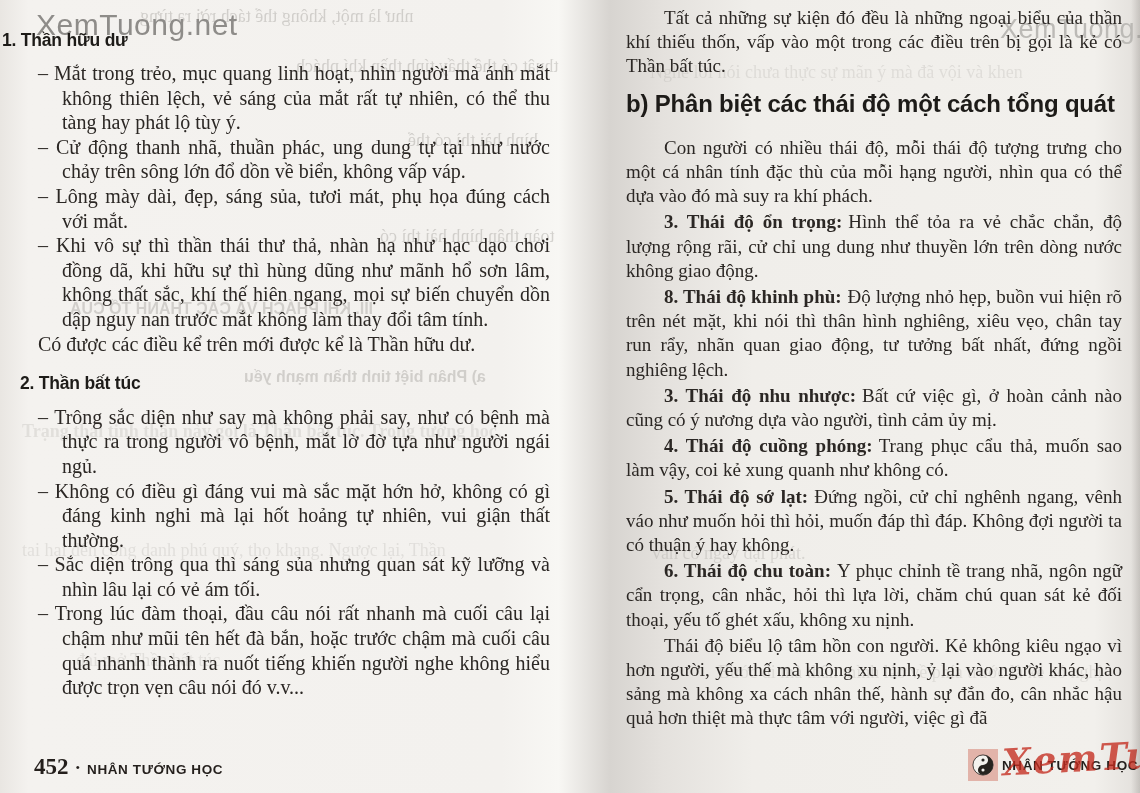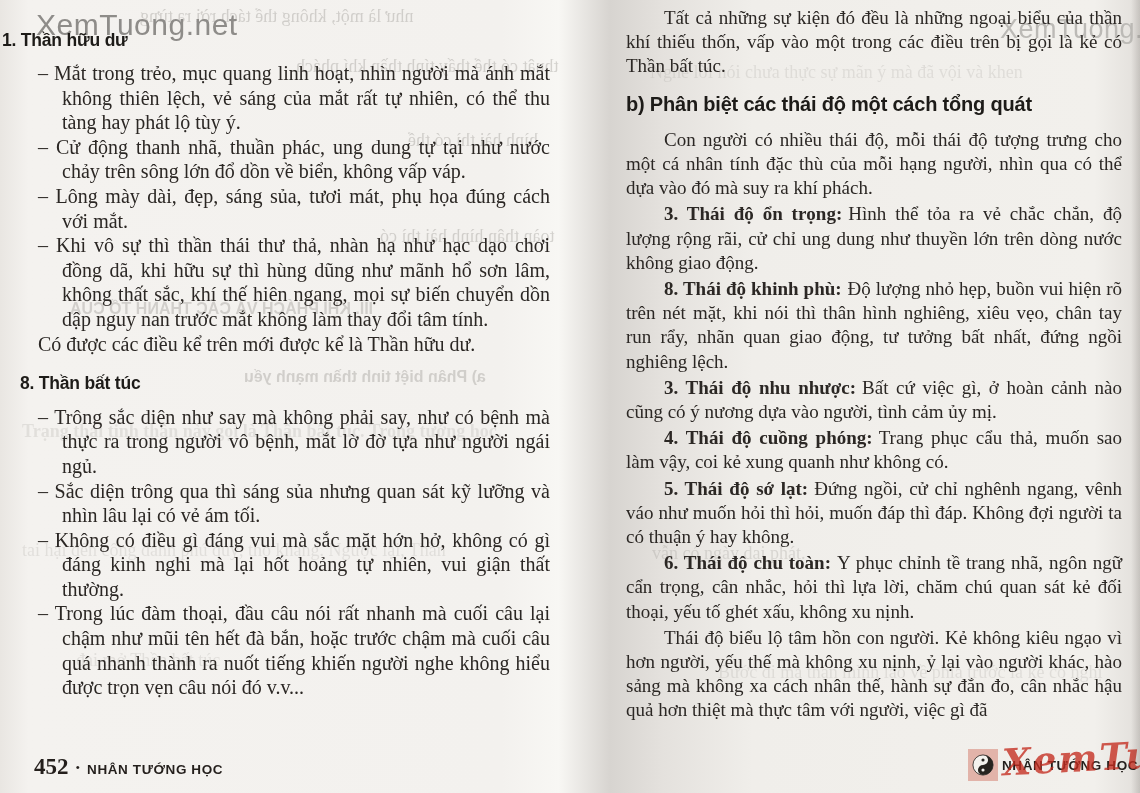--- a/index.html
+++ b/index.html
@@ -32,21 +32,21 @@
   .h2-left{margin:15px 0 9px 4px;}
   .pl-body{margin-left:36px;font-size:20px;line-height:24.6px;text-align:justify;}
   .pl-body p{margin:0;}
   p.bullet{padding-left:24px;text-indent:-24px;}
   p.closing-left{margin-left:-18px;text-indent:18px;padding-right:2px;}
 
   
   .pr-body{font-size:19px;line-height:24.2px;text-align:justify;}
   .pr-body p{margin:0 0 2px 0;text-indent:38px;}
   .pr-h{font-family:"Liberation Sans","DejaVu Sans",sans-serif;font-weight:bold;
-        font-size:20px;color:#1d1b18;margin:13px 0 12px 0;letter-spacing:-.2px;}
+        font-size:24px;color:#1d1b18;margin:13px 0 20px 0;letter-spacing:-.2px;}
   .item b{margin-right:6px;}
 
   
   .footer-left{position:absolute;left:34px;bottom:13px;z-index:3;white-space:nowrap;}
   .footer-left .fnum{font-size:23px;font-weight:bold;color:#241f1c;}
   .fsep{font-size:13px;margin:0 7px;position:relative;top:-2px;color:#241f1c;}
   .ftitle{font-family:"Liberation Sans","DejaVu Sans",sans-serif;font-weight:bold;
           font-size:13.5px;letter-spacing:.6px;color:#241f1c;}
   .footer-right{position:absolute;left:968px;bottom:12px;z-index:3;display:flex;align-items:center;white-space:nowrap;}
   .logo-box{width:30px;height:32px;background:rgba(214,130,115,.55);display:flex;
@@ -85,24 +85,24 @@
   <span class="wm wm-tr">XemTuong.net</span>
 
   <div class="page page-left">
     <h3 class="pl-h h1-left">1. Thần hữu dư</h3>
     <div class="pl-body">
       <p class="bullet">– Mắt trong trẻo, mục quang linh hoạt, nhìn người mà ánh mắt không thiên lệch, vẻ sáng của mắt rất tự nhiên, có thể thu tàng hay phát lộ tùy ý.</p>
       <p class="bullet">– Cử động thanh nhã, thuần phác, ung dung tự tại như nước chảy trên sông lớn đổ dồn về biển, không vấp váp.</p>
       <p class="bullet">– Lông mày dài, đẹp, sáng sủa, tươi mát, phụ họa đúng cách với mắt.</p>
       <p class="bullet">– Khi vô sự thì thần thái thư thả, nhàn hạ như hạc dạo chơi đồng dã, khi hữu sự thì hùng dũng như mãnh hổ sơn lâm, không thất sắc, khí thế hiên ngang, mọi sự biến chuyển dồn dập nguy nan trước mắt không làm thay đổi tâm tính.</p>
       <p class="closing-left">Có được các điều kể trên mới được kể là Thần hữu dư.</p>
-      <h3 class="pl-h h2-left" style="margin-left:-18px;">8. Thần bất túc</h3>
+      <h3 class="pl-h h2-left" style="margin-left:-18px;">2. Thần bất túc</h3>
       <p class="bullet">– Trông sắc diện như say mà không phải say, như có bệnh mà thực ra trong người vô bệnh, mắt lờ đờ tựa như người ngái ngủ.</p>
+      <p class="bullet">– Không có điều gì đáng vui mà sắc mặt hớn hở, không có gì đáng kinh nghi mà lại hốt hoảng tự nhiên, vui giận thất thường.</p>
       <p class="bullet">– Sắc diện trông qua thì sáng sủa nhưng quan sát kỹ lưỡng và nhìn lâu lại có vẻ ám tối.</p>
-      <p class="bullet">– Không có điều gì đáng vui mà sắc mặt hớn hở, không có gì đáng kinh nghi mà lại hốt hoảng tự nhiên, vui giận thất thường.</p>
       <p class="bullet">– Trong lúc đàm thoại, đầu câu nói rất nhanh mà cuối câu lại chậm như mũi tên hết đà bắn, hoặc trước chậm mà cuối câu quá nhanh thành ra nuốt tiếng khiến người nghe không hiểu được trọn vẹn câu nói đó v.v...</p>
     </div>
   </div>
 
   <div class="page page-right">
     <div class="pr-body">
       <p>Tất cả những sự kiện đó đều là những ngoại biểu của thần khí thiếu thốn, vấp vào một trong các điều trên bị gọi là kẻ có Thần bất túc.</p>
       <h3 class="pr-h">b) Phân biệt các thái độ một cách tổng quát</h3>
       <p>Con người có nhiều thái độ, mỗi thái độ tượng trưng cho một cá nhân tính đặc thù của mỗi hạng người, nhìn qua có thể dựa vào đó mà suy ra khí phách.</p>
       <p class="item"><b>3. Thái độ ổn trọng:</b><span>Hình thể tỏa ra vẻ chắc chắn, độ lượng rộng rãi, cử chỉ ung dung như thuyền lớn trên dòng nước không giao động.</span></p>

